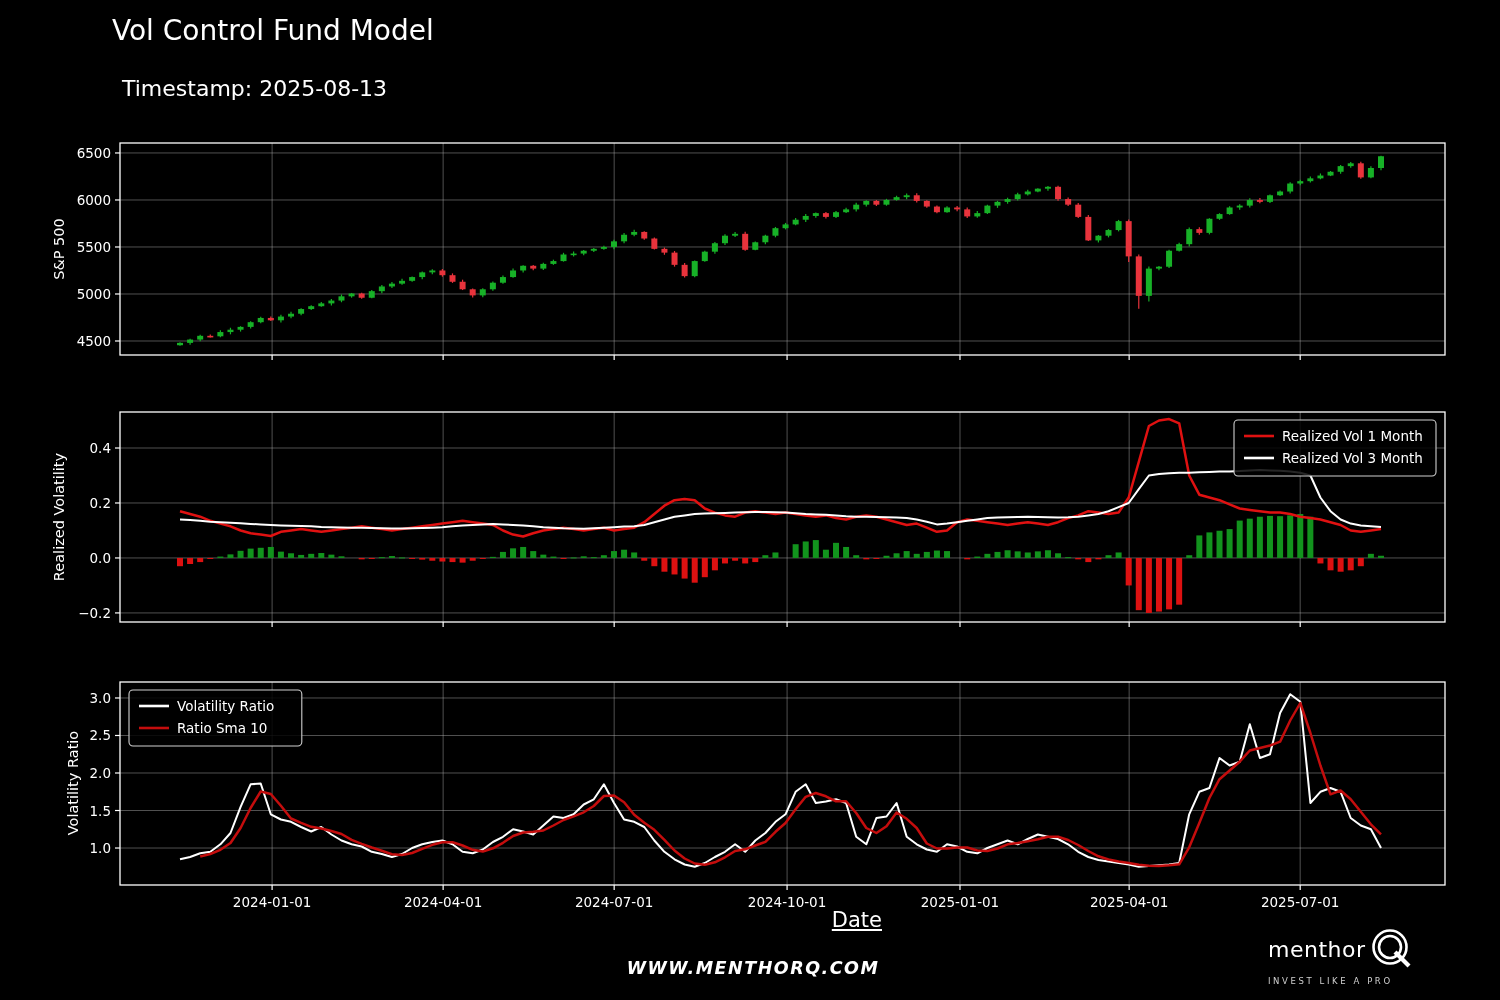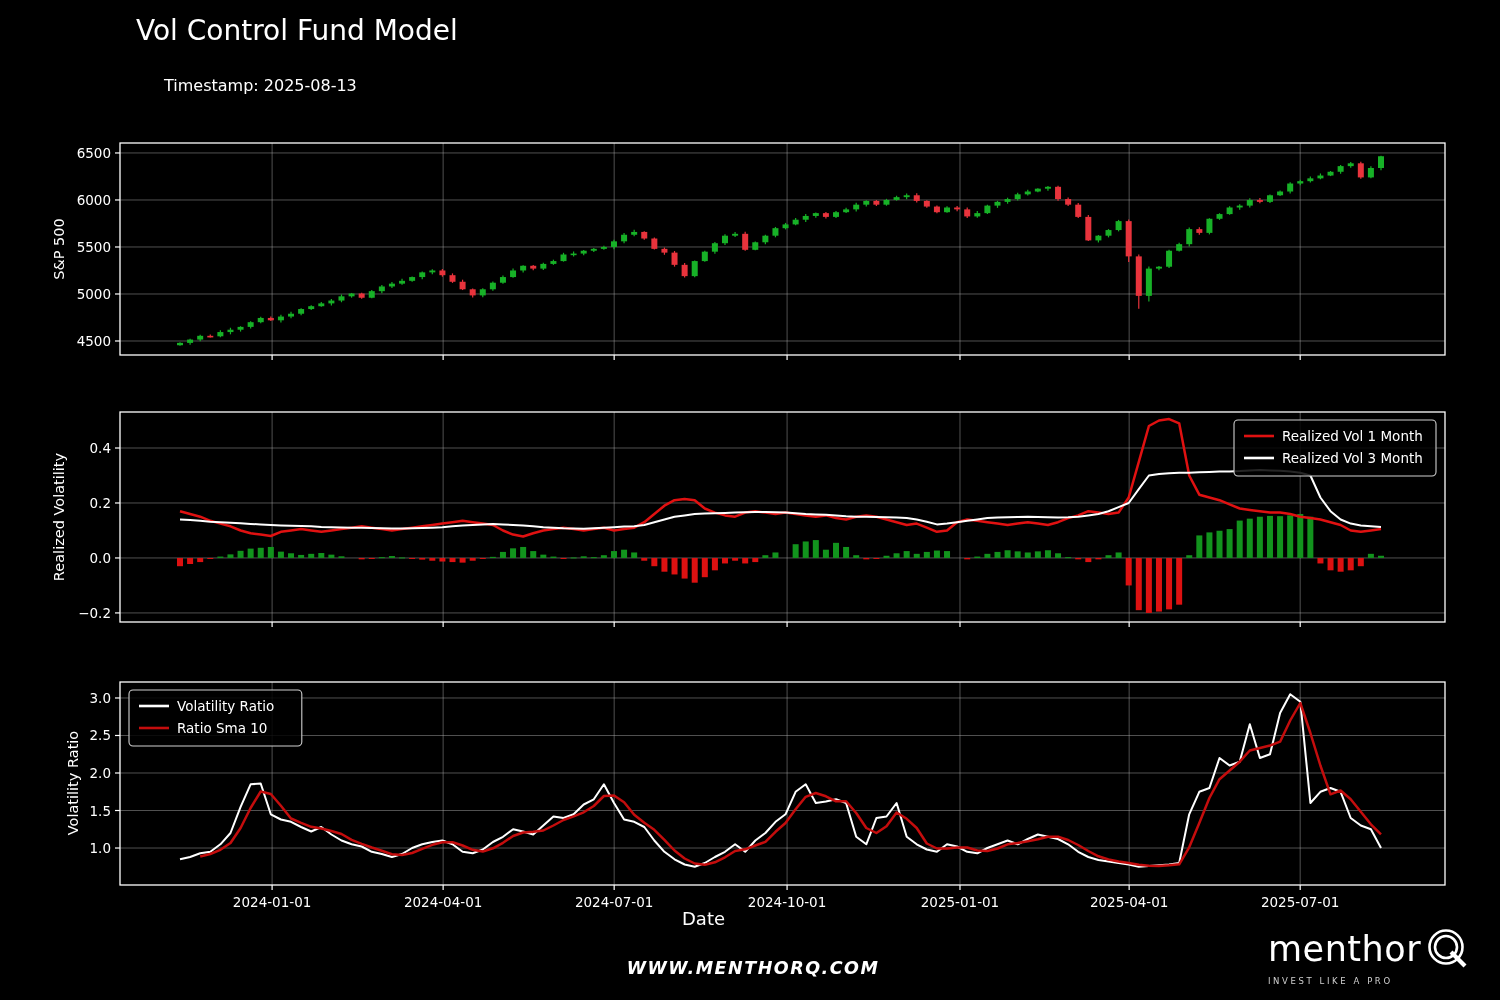--- a/index.html
+++ b/index.html
@@ -1,29 +1,29 @@
 <!DOCTYPE html>
 <html><head>
 <meta charset="utf-8">
 <style>
   html,body{margin:0;padding:0;background:#000;}
   #stage{position:relative;width:1500px;height:1000px;background:#000;overflow:hidden;
          font-family:"DejaVu Sans","Liberation Sans",sans-serif;color:#fff;}
   .abs{position:absolute;}
-  #title{left:136px;top:14px;font-size:28px;}
-  #subtitle{left:122px;top:76px;font-size:16px;margin-left:42px;}
+  #title{left:112px;top:14px;font-size:28px;}
+  #subtitle{left:122px;top:76px;font-size:22px;}
   .ylab{width:220px;height:22px;text-align:center;font-size:14.5px;transform:rotate(-90deg);}
   #ylab1{left:-48px;top:238px;}
   #ylab2{left:-48px;top:506px;}
   #ylab3{left:-34px;top:772px;}
-  #datelab{left:682px;top:908px;width:200px;text-align:left;font-size:18px;}
+  #datelab{left:682px;top:908px;width:200px;text-align:right;font-size:21px;text-decoration:underline;}
   #footer{left:550px;top:958px;width:406px;text-align:center;font-size:17.5px;font-weight:bold;letter-spacing:1.5px;font-style:italic;}
   #logo{left:1268px;top:926px;width:210px;}
   #logo .row{display:flex;align-items:center;}
-  #logo .word{font-size:35px;letter-spacing:0.5px;}
+  #logo .word{font-size:22px;letter-spacing:0.5px;}
   #logo .tag{font-size:8.5px;letter-spacing:2.6px;color:#cfcfcf;margin-top:4px;}
   svg text{font-family:"DejaVu Sans","Liberation Sans",sans-serif;}
 </style>
 </head>
 <body>
 
 <div id="stage">
   <div class="abs" id="title">Vol Control Fund Model</div>
   <div class="abs" id="subtitle">Timestamp: 2025-08-13</div>
 

